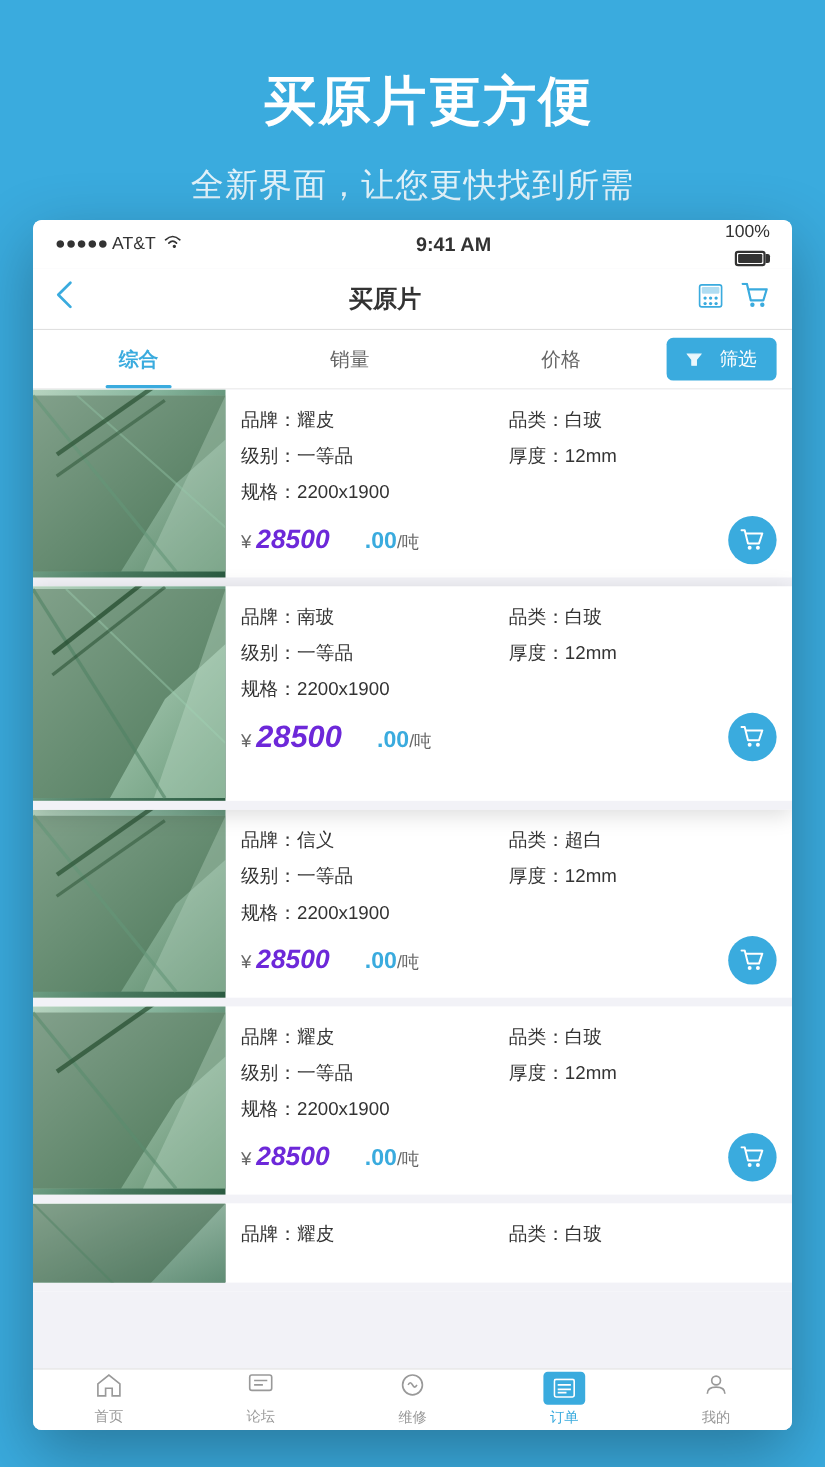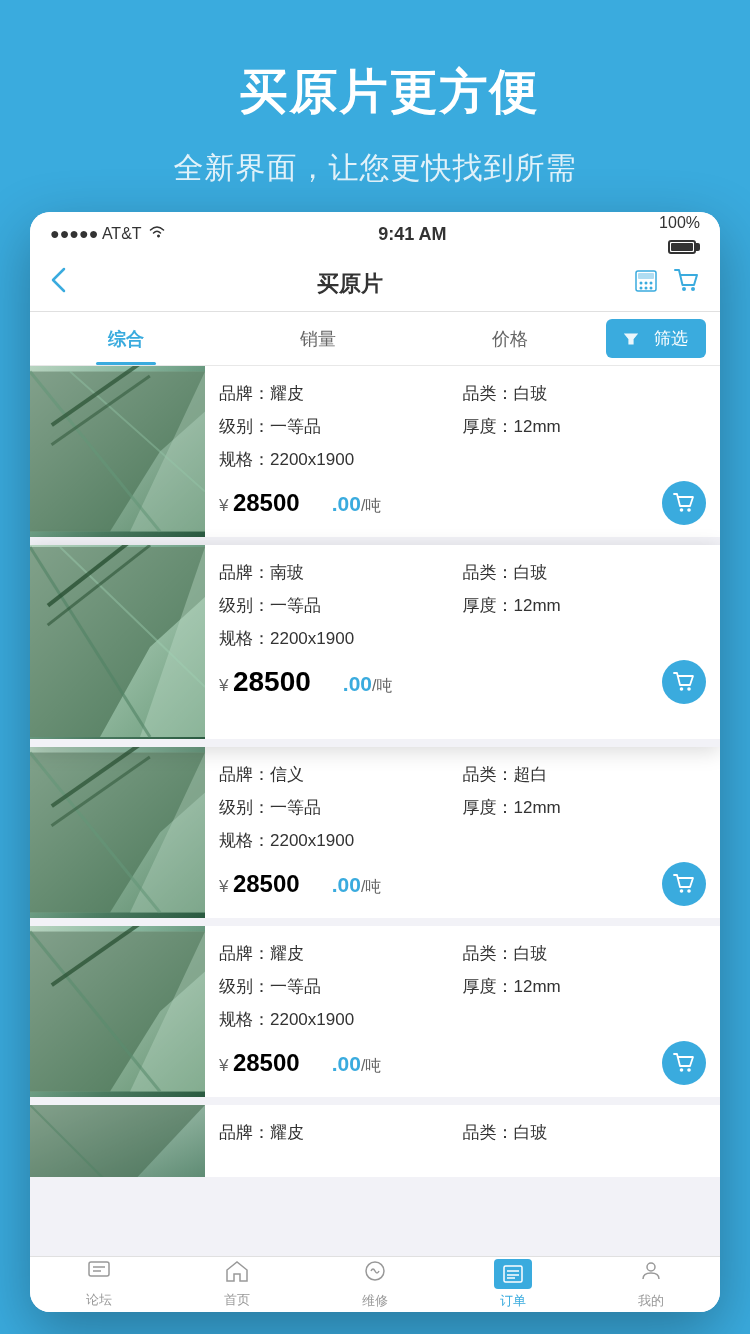--- a/index.html
+++ b/index.html
@@ -29,26 +29,26 @@
     }
     .promo-subtitle {
       font-size: 30px;
       opacity: 0.85;
       letter-spacing: 1px;
     }
 
     
     .phone-frame {
       position: absolute;
-      top: 212px;
+      top: 200px;
       left: 30px;
       width: 690px;
       height: 1100px;
       background: #f2f2f7;
-      border-radius: 20px;
+      border-radius: 8px;
       overflow: hidden;
       box-shadow: 0 20px 60px rgba(0,0,0,0.3);
     }
 
     
     .status-bar {
       width: 100%;
       height: 44px;
       background: white;
       display: flex;
@@ -240,21 +240,22 @@
       justify-content: space-between;
       margin-top: 4px;
     }
     .price-text {
       font-size: 17px;
       color: #666;
     }
     .price-main {
       font-size: 24px;
       font-weight: bold;
-      color: #000000;
+      color: #6d28d9;
+      font-style: italic;
     }
     .price-decimal {
       font-size: 21px;
       font-weight: bold;
       color: #3aabde;
       margin-left: 32px;
     }
     .price-unit {
       font-size: 16px;
       color: #666;
@@ -643,34 +644,34 @@
         </div>
       </div>
     </div>
 
   </div>
 
   <div class="tab-bar">
     <div class="tab-item">
       <span class="tab-icon">
         <svg width="24" height="22" viewBox="0 0 24 22">
+          <path d="M2 10 L12 2 L22 10 L22 21 L15 21 L15 14 L9 14 L9 21 L2 21 Z" stroke="#999" stroke-width="1.5" fill="none"></path>
+        </svg>
+      </span>
+      <span class="tab-label">首页</span>
+    </div>
+    <div class="tab-item">
+      <span class="tab-icon">
+        <svg width="24" height="22" viewBox="0 0 24 22">
           <rect x="2" y="2" width="20" height="14" rx="2" stroke="#999" stroke-width="1.5" fill="none"></rect>
           <line x1="6" y1="7" x2="18" y2="7" stroke="#999" stroke-width="1.5"></line>
           <line x1="6" y1="11" x2="14" y2="11" stroke="#999" stroke-width="1.5"></line>
         </svg>
       </span>
       <span class="tab-label">论坛</span>
-    </div>
-    <div class="tab-item">
-      <span class="tab-icon">
-        <svg width="24" height="22" viewBox="0 0 24 22">
-          <path d="M2 10 L12 2 L22 10 L22 21 L15 21 L15 14 L9 14 L9 21 L2 21 Z" stroke="#999" stroke-width="1.5" fill="none"></path>
-        </svg>
-      </span>
-      <span class="tab-label">首页</span>
     </div>
     <div class="tab-item">
       <span class="tab-icon">
         <svg width="24" height="24" viewBox="0 0 24 24">
           <circle cx="12" cy="12" r="9" stroke="#999" stroke-width="1.5" fill="none"></circle>
           <path d="M8 12 Q10 8 12 12 Q14 16 16 12" stroke="#999" stroke-width="1.5" fill="none"></path>
         </svg>
       </span>
       <span class="tab-label">维修</span>
     </div>

